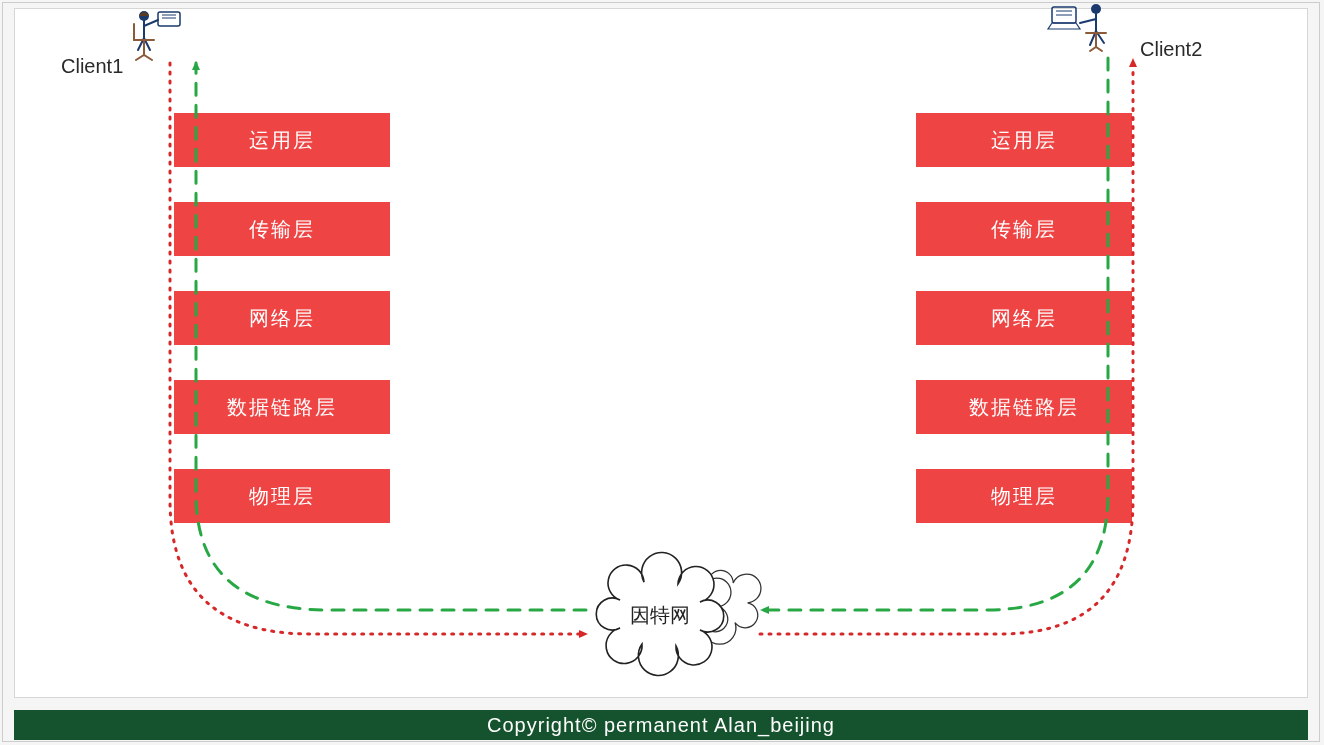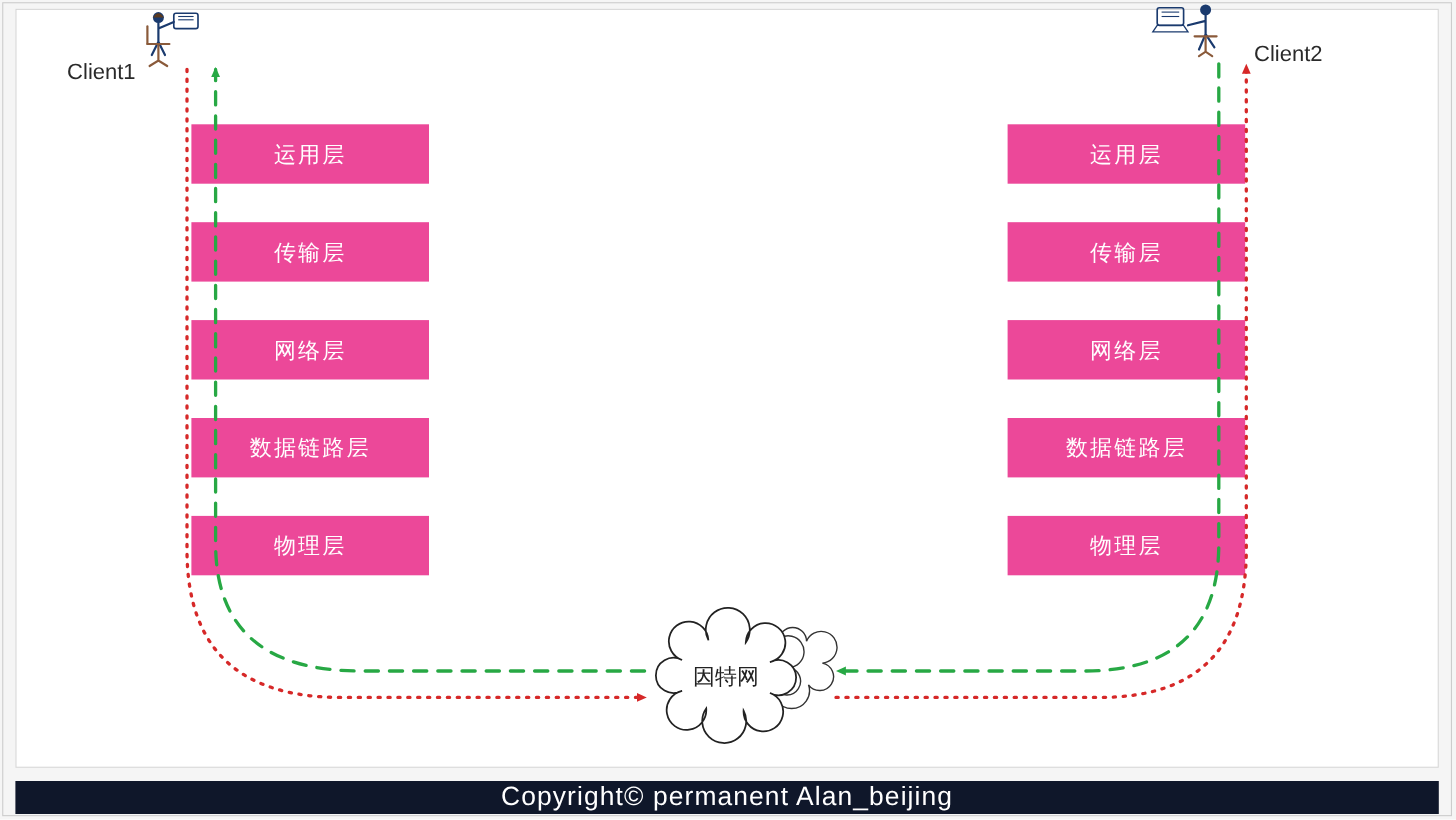--- a/index.html
+++ b/index.html
@@ -28,46 +28,46 @@
     width: 1294px;
     height: 690px;
     background: #fff;
     border: 1px solid #d6d6d6;
     box-sizing: border-box;
   }
   .layer-box {
     position: absolute;
     width: 216px;
     height: 54px;
-    background: #ec4899;
+    background: #ef4444;
     color: #fff;
     display: flex;
     align-items: center;
     justify-content: center;
     font-size: 20px;
     letter-spacing: 2px;
     box-sizing: border-box;
   }
   .label {
     position: absolute;
     font-size: 20px;
     color: #2a2a2a;
   }
   .footer-band {
     position: absolute;
     left: 14px;
     top: 710px;
     width: 1294px;
     height: 30px;
-    background: #0f172a;
+    background: #14532d;
     color: #fff;
     display: flex;
     align-items: center;
     justify-content: center;
-    font-size: 24px;
+    font-size: 20px;
     letter-spacing: 1px;
   }
   svg.overlay {
     position: absolute;
     left: 0;
     top: 0;
     width: 1324px;
     height: 745px;
     pointer-events: none;
   }

